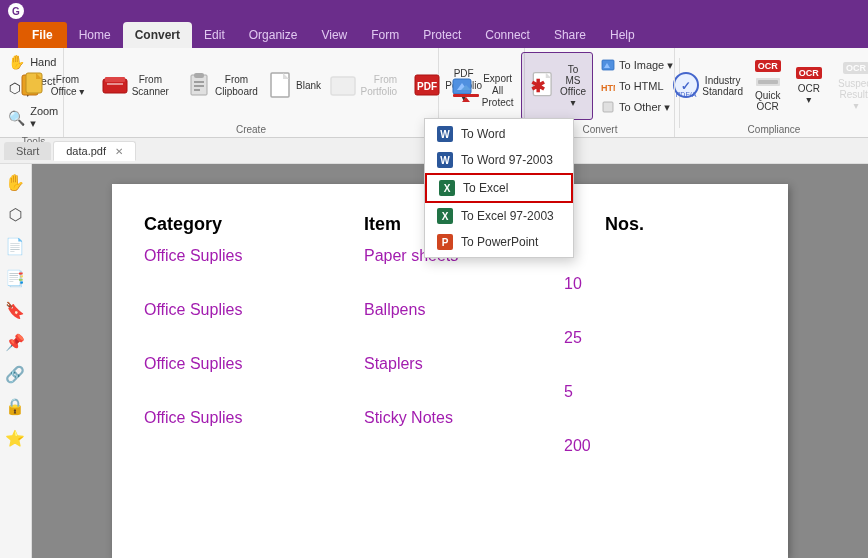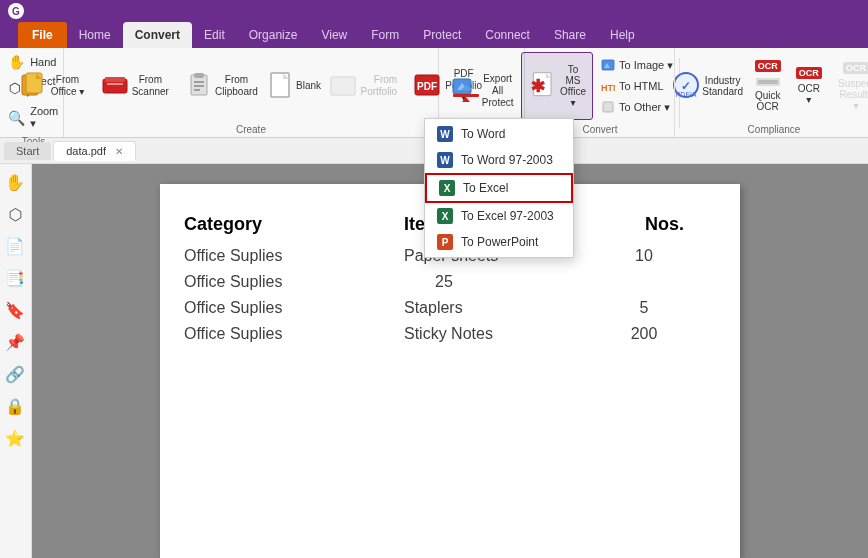--- a/index.html
+++ b/index.html
@@ -173,34 +173,34 @@
     
     .content-area {
       flex: 1;
       background: #888;
       display: flex;
       justify-content: center;
       overflow: hidden;
     }
     .pdf-page {
       background: #fff;
-      width: 580px;
+      width: 676px;
       margin: 20px auto;
-      padding: 30px 24px;
+      padding: 30px 32px;
       box-shadow: 2px 2px 8px rgba(0,0,0,0.3);
     }
     .table-content { width: 100%; }
     .table-header { display: flex; margin-bottom: 12px; }
-    .table-row-item { display: flex; margin-bottom: 8px; font-size: 16px; color: #404040; }
+    .table-row-item { display: flex; margin-bottom: 8px; font-size: 16px; color: #a21caf; }
     .col1 { width: 220px; font-weight: bold; font-size: 18px; }
     .col2 { width: 200px; font-weight: bold; font-size: 18px; }
     .col3 { width: 80px; font-weight: bold; font-size: 18px; text-align: right; }
     .col1-data { width: 220px; }
     .col2-data { width: 200px; }
-    .col3-data { width: 80px; text-align: center; }
+    .col3-data { width: 80px; text-align: left; margin-top: 28px; }
 
     
     .dropdown-overlay {
       position: absolute;
       top: 118px;
       left: 424px;
       background: #fff;
       border: 1px solid #ccc;
       box-shadow: 2px 4px 12px rgba(0,0,0,0.2);
       z-index: 100;
@@ -501,20 +501,21 @@
           <div class="col2">Item</div>
           <div class="col3">Nos.</div>
         </div>
         <div class="table-row-item">
           <div class="col1-data">Office Suplies</div>
           <div class="col2-data">Paper sheets</div>
           <div class="col3-data">10</div>
         </div>
         <div class="table-row-item">
           <div class="col1-data">Office Suplies</div>
+          <div class="col2-data">Ballpens</div>
           <div class="col3-data">25</div>
         </div>
         <div class="table-row-item">
           <div class="col1-data">Office Suplies</div>
           <div class="col2-data">Staplers</div>
           <div class="col3-data">5</div>
         </div>
         <div class="table-row-item">
           <div class="col1-data">Office Suplies</div>
           <div class="col2-data">Sticky Notes</div>

